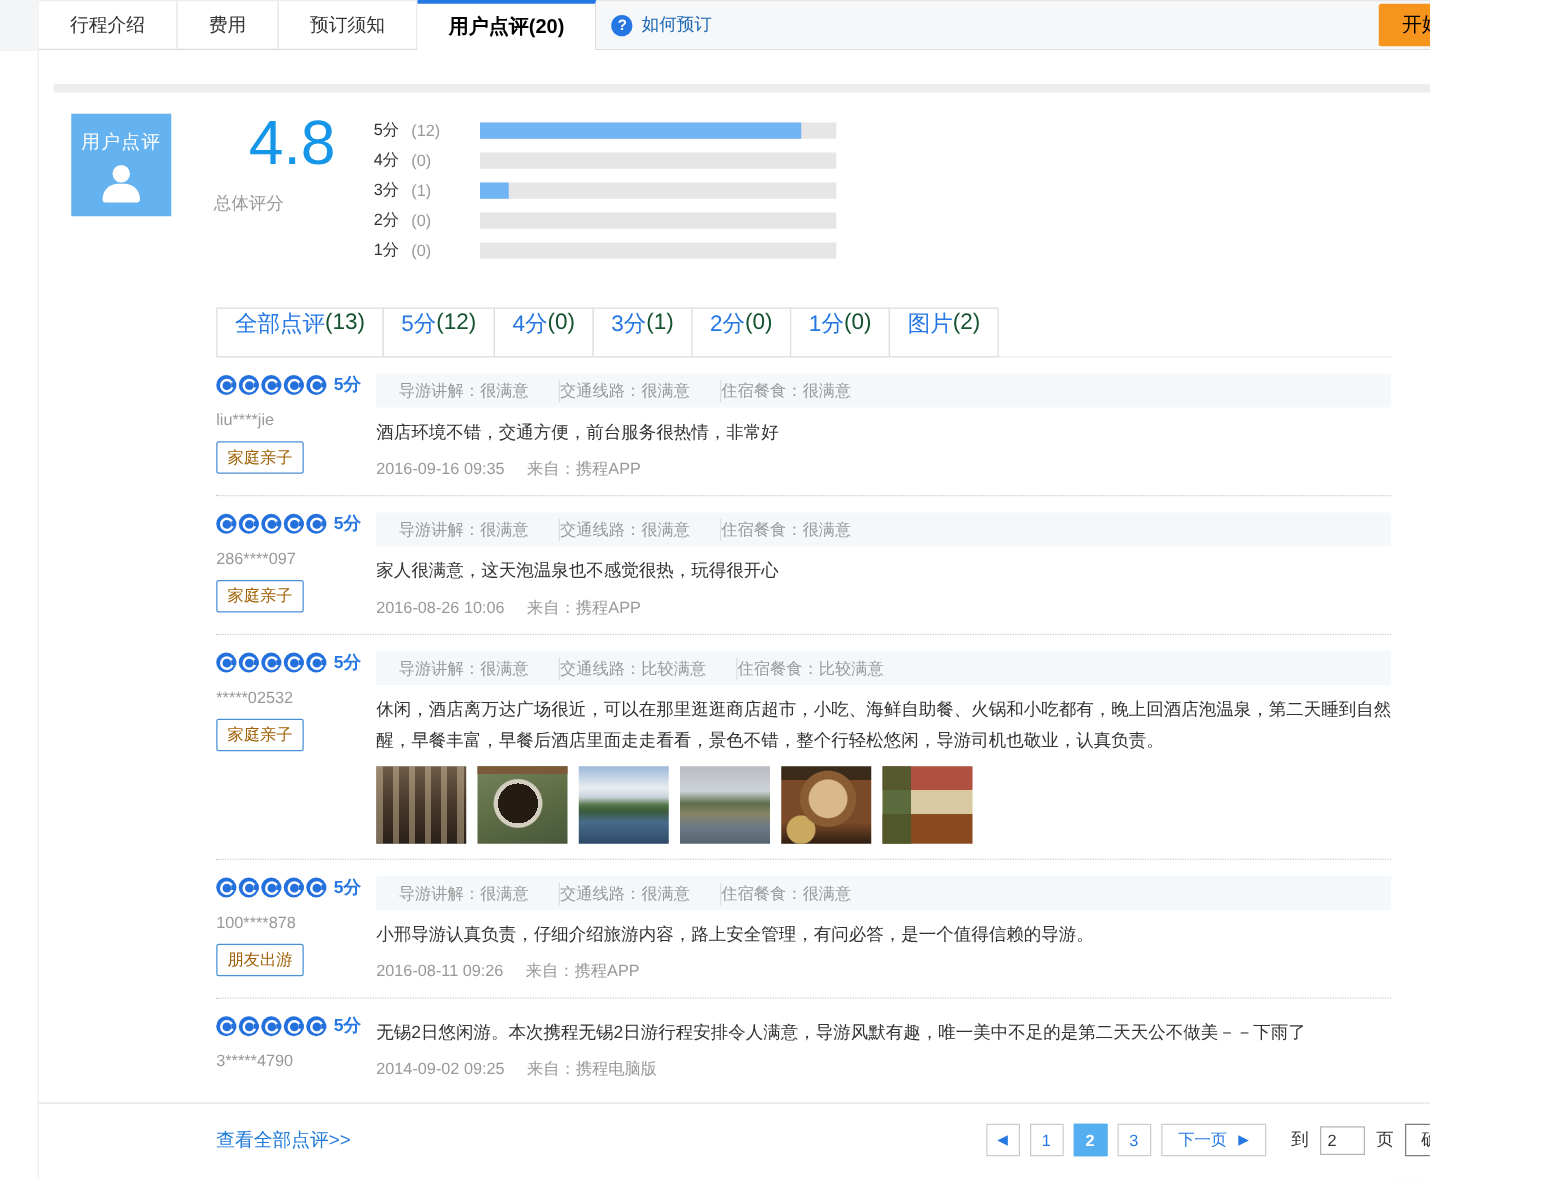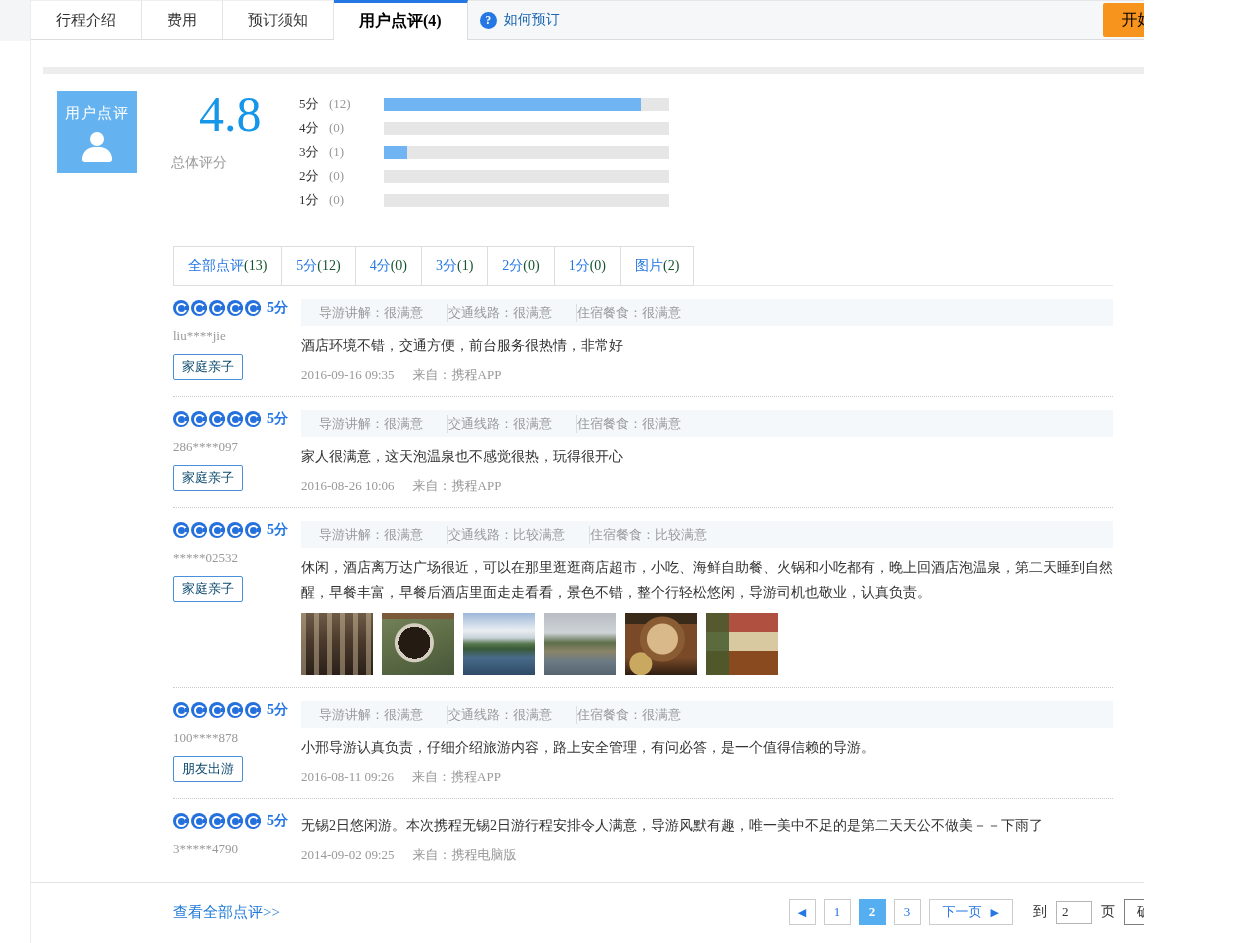--- a/index.html
+++ b/index.html
@@ -1,18 +1,18 @@
 <!DOCTYPE html>
 <html><head>
 <meta charset="utf-8">
 <style>
   * { box-sizing: border-box; margin: 0; padding: 0; }
   html,body { background:#fff; }
   body { font-family: "Liberation Sans", "DejaVu Sans", sans-serif; }
-  .canvas { position:relative; width:1144px; height:943px; background:#fff; overflow:hidden;font-family:Liberation Serif, serif; }
+  .canvas { position:relative; width:1144px; height:943px; background:#fff; overflow:hidden; }
   .right-strip { position:absolute; right:0; top:0; width:31px; height:943px; background:#f1f2f4; }
   .corner-block { position:absolute; left:0; top:0; width:30px; height:41px; background:#f4f5f7; }
   .container { position:absolute; left:30px; top:0; width:1175px; height:943px; background:#fff; border-left:1px solid #ececec; }
 
   
   .tabbar { display:flex; height:40px; border-bottom:1px solid #dcdcdc; background:#fff; }
   .tab { padding:0 25px; display:flex; align-items:center; font-size:15px; color:#333; border-right:1px solid #e4e4e4; border-top:1px solid #eee; cursor:pointer; }
   .tab.active { font-weight:bold; font-size:16px; color:#000; border-top:3px solid #2577e3; margin-bottom:-1px; background:#fff; border-left:none; border-right:1px solid #dcdcdc; }
   .tab-rest { flex:1; background:#f5f7f9; display:flex; align-items:center; border-top:1px solid #e6e6e6; }
   .help-link { display:flex; align-items:center; gap:7px; margin-left:12px; font-size:14px; color:#1a66b3; cursor:pointer; }
@@ -33,37 +33,37 @@
   .score-label { color:#999; font-size:14px; margin-top:13px; margin-left:4px; }
   .bars { margin-left:24px; padding-top:1px; }
   .bar-row { display:flex; align-items:center; height:24px; font-size:13px; }
   .bar-lab { color:#333; width:30px; }
   .bar-cnt { color:#999; width:46px; }
   .bar-track { width:285px; height:13px; background:#e6e6e6; margin-left:9px; }
   .bar-fill { height:100%; background:#70b4f4; }
 
   
   .filters { display:flex; align-items:flex-end; margin:34px 0 0 142px; width:940px; border-bottom:1px solid #e9e9e9; }
-  .filter { height:40px; padding:0 14px; display:flex; align-items:center; font-size:14px; background:#fff; border:1px solid #ddd; margin-left:-1px; margin-bottom:-1px; cursor:pointer; white-space:nowrap; }
+  .filter { height:40px; padding:0 14px; display:flex; font-size:18px; background:#fff; border:1px solid #ddd; margin-left:-1px; margin-bottom:-1px; cursor:pointer; white-space:nowrap; }
   .filter:first-child { margin-left:0; }
   .fl { color:#2577e3; }
   .fc { color:#14532d; }
 
   
   .reviews { margin-left:142px; width:940px; }
   .review { display:flex; padding:13px 0 12px; border-bottom:1px dotted #ccc; }
   .review.last { border-bottom:none; }
   .rv-left { width:128px; flex:none; }
   .stars-row { display:flex; align-items:center; height:18px; }
   .cstar { width:16px; height:16px; border-radius:50%; background:#2470dd; position:relative; margin-right:2px; flex:none; }
   .cstar::before { content:""; position:absolute; left:2.5px; top:2.5px; width:7px; height:7px; border:2px solid #fff; border-radius:50%; }
   .cstar::after { content:""; position:absolute; right:0; top:6px; width:4px; height:4px; background:#2470dd; }
   .rv-score { color:#2577e3; font-weight:bold; font-size:14px; margin-left:4px; }
   .rv-user { color:#999; font-size:13px; margin-top:11px; }
-  .rv-tag { display:inline-block; border:1px solid #4a90d9; color:#0c4a6e; font-size:13px; padding:3px 8px; margin-top:10px; border-radius:2px; background:#fff; }
+  .rv-tag { display:inline-block; border:1px solid #4a90d9; color:#a16207; font-size:13px; padding:3px 8px; margin-top:10px; border-radius:2px; background:#fff; }
   .rv-right { flex:1; min-width:0; }
   .rv-ratings { background:#f4f8fb; height:27px; display:flex; align-items:center; padding-left:18px; font-size:13px; color:#999; }
   .rv-rating { padding-right:24px; }
   .rv-rating + .rv-rating { border-left:1px solid #d8dfe5; }
   .rv-text { font-size:14px; color:#333; line-height:25px; margin-top:7px; }
   .rv-text.no-strip { margin-top:1px; }
   .rv-photos { display:flex; gap:9px; margin-top:8px; }
   .photo { width:72px; height:62px; flex:none; cursor:pointer; }
   .ph1 { background: repeating-linear-gradient(90deg, rgba(214,194,160,.45) 0 5px, rgba(0,0,0,0) 5px 13px), linear-gradient(180deg,#6e5c48 0%, #4a3a2c 45%, #2a2018 100%); }
   .ph2 { background: linear-gradient(180deg,#7a5a39 0 10%, rgba(0,0,0,0) 10%), radial-gradient(circle at 45% 48%, #241c12 0 16px, #d4cec0 16px 19px, rgba(0,0,0,0) 20px), linear-gradient(160deg, #74835a 0%, #5c6b44 55%, #47573a 100%); }
@@ -93,21 +93,21 @@
 <div class="canvas">
   <div class="right-strip"></div>
   <div class="corner-block"></div>
 
   <div class="container">
 
     <div class="tabbar">
       <div class="tab">行程介绍</div>
       <div class="tab">费用</div>
       <div class="tab">预订须知</div>
-      <div class="tab active">用户点评(4)</div>
+      <div class="tab active">用户点评(20)</div>
       <div class="tab-rest">
         <span class="help-link">
           <span class="q-icon">?</span>
           <span>如何预订</span>
         </span>
         <button class="book-btn">开始预订</button>
       </div>
     </div>
 
     <div class="divider-strip"></div>

